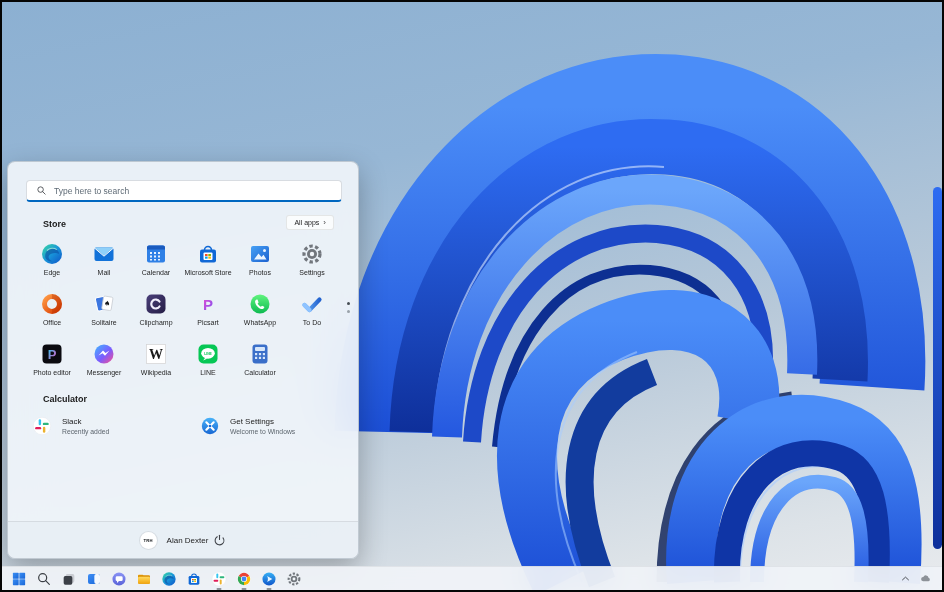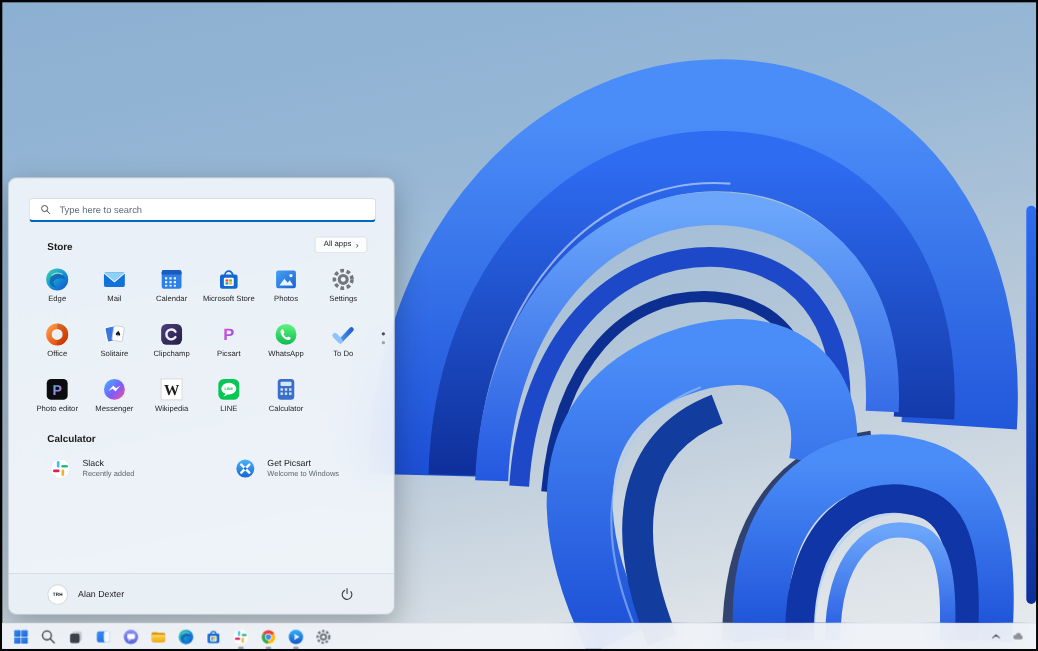--- a/index.html
+++ b/index.html
@@ -28,30 +28,30 @@
   .pinned-grid{position:absolute;left:18px;top:76px;width:312px;display:grid;
     grid-template-columns:repeat(6,52px);grid-auto-rows:50px;}
   .tile{display:flex;flex-direction:column;align-items:center;padding-top:4px;gap:3px;
     border-radius:4px;cursor:pointer;}
   .tile-icon{width:24px;height:24px;}
   .tile-label{font-size:7px;color:#1f1f1f;text-align:center;line-height:1.25;max-width:50px;}
   .page-dots{position:absolute;right:8px;top:140px;display:flex;flex-direction:column;gap:5px;align-items:center;cursor:pointer;}
   .page-dots .dot{width:3px;height:3px;border-radius:50%;background:#9aa2aa;}
   .page-dots .dot.active{background:#474d54;}
   .rec-title{top:232px;}
-  .rec-grid{position:absolute;left:33px;top:252px;width:300px;display:grid;
+  .rec-grid{position:absolute;left:20px;top:252px;width:300px;display:grid;
     grid-template-columns:168px 1fr;row-gap:21px;}
   .rec-item{display:flex;align-items:center;gap:10px;cursor:pointer;border-radius:4px;padding:2px 4px;}
   .rec-icon{width:20px;height:20px;flex:0 0 auto;}
   .rec-text{display:flex;flex-direction:column;gap:2px;}
   .rec-label{font-size:8px;color:#1b1b1b;}
   .rec-sub{font-size:6.8px;color:#5d666e;}
   .menu-footer{position:absolute;left:0;right:0;bottom:0;height:37px;
     background:rgba(229,235,242,0.65);border-top:1px solid rgba(0,0,0,0.08);
-    border-radius:0 0 8px 8px;display:flex;align-items:center;justify-content:space-between;
+    border-radius:0 0 8px 8px;display:flex;align-items:center;justify-content:center;
     padding:0 32px 0 36px;}
   .user-chip{display:flex;align-items:center;gap:10px;cursor:pointer;}
   .avatar{width:17px;height:17px;border-radius:50%;background:#fff;box-shadow:0 0 0 1px rgba(0,0,0,0.08);
     display:flex;align-items:center;justify-content:center;font-size:4.2px;font-weight:bold;color:#101418;
     letter-spacing:.2px;}
   .user-name{font-size:8px;color:#1b1b1b;}
   .power-btn{width:22px;height:22px;border:none;background:transparent;border-radius:4px;cursor:pointer;
     display:flex;align-items:center;justify-content:center;padding:2px;}
   .power-btn .icon{width:15px;height:15px;}
 
@@ -408,21 +408,21 @@
               </defs>
               <circle cx="12" cy="12" r="9.8" fill="url(#g-gs)"></circle>
               <g fill="#fff" transform="rotate(45 12 12)">
                 <rect x="10.7" y="4.5" width="2.6" height="15" rx="1.3"></rect>
                 <rect x="4.5" y="10.7" width="15" height="2.6" rx="1.3"></rect>
               </g>
               <circle cx="12" cy="12" r="1.6" fill="#1767d3"></circle>
             </svg>
           </span>
     <span class="rec-text">
-      <span class="rec-label">Get Picsart</span>
+      <span class="rec-label">Get Settings</span>
       <span class="rec-sub">Welcome to Windows</span>
     </span>
   </div>
       </div>
 
     <footer class="menu-footer">
       <div class="user-chip">
         <span class="avatar">TRH</span>
         <span class="user-name">Alan Dexter</span>
       </div>

